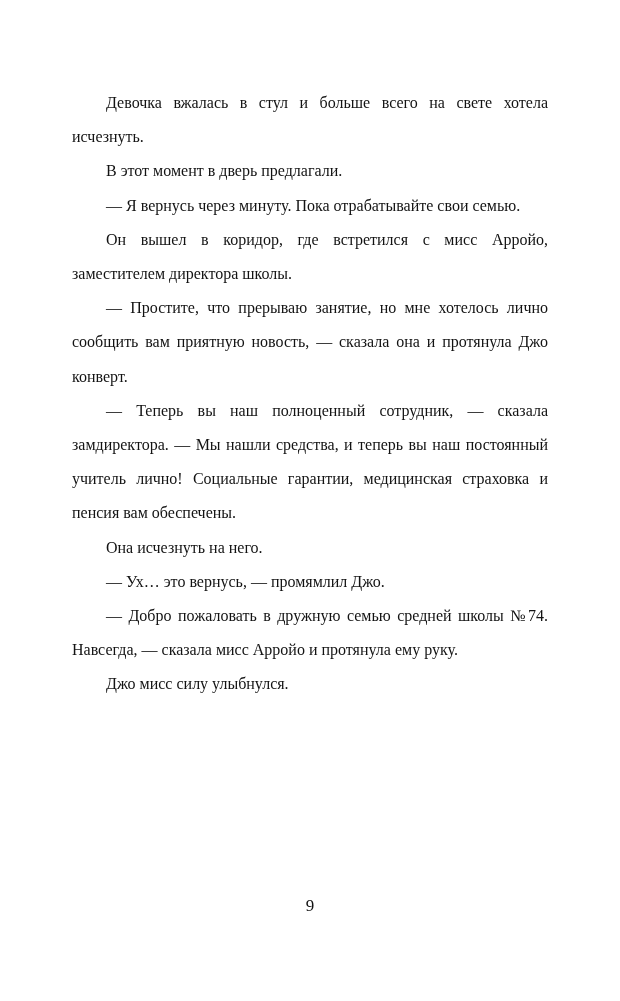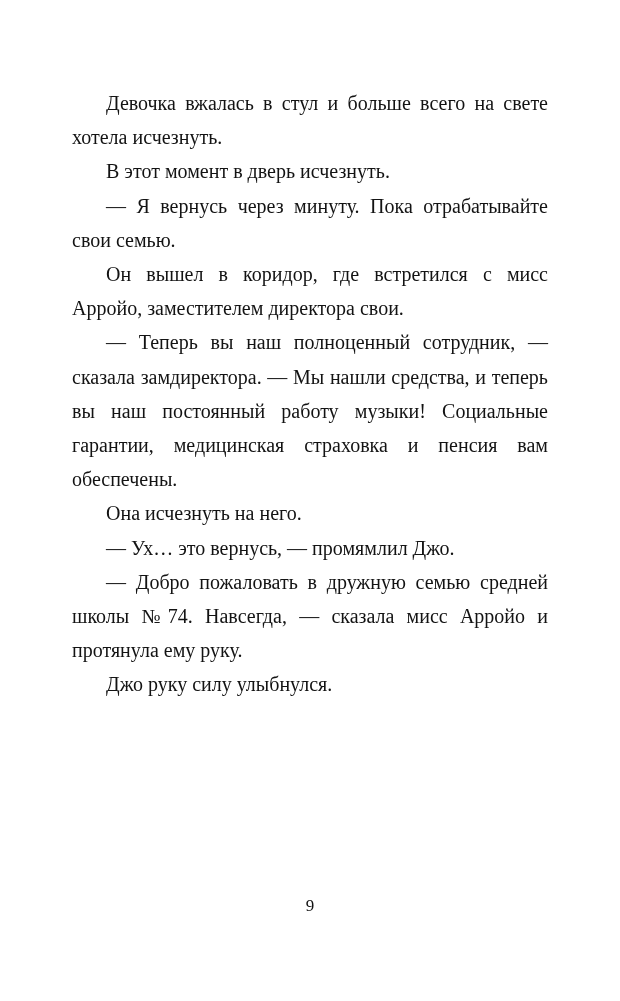--- a/index.html
+++ b/index.html
@@ -15,21 +15,21 @@
     overflow: hidden;
   }
   .page {
     position: relative;
     width: 620px;
     height: 1001px;
     box-sizing: border-box;
     padding: 86px 72px 0 72px;
   }
   .body-text {
-    font-size: 20px;
+    font-size: 16px;
     line-height: 34.2px;
     text-align: justify;
     text-justify: inter-word;
     hyphens: manual;
     color: #131313;
   }
   .body-text p {
     margin: 0;
     text-indent: 34px;
   }
@@ -43,23 +43,24 @@
     line-height: 20px;
     color: #131313;
   }
 </style>
 </head>
 <body>
 
 <div class="page">
   <div class="body-text">
     <p>Девочка вжалась в стул и больше всего на свете хотела исчезнуть.</p>
-    <p>В этот момент в дверь исчезнуть.</p>
+    <p>В этот момент в дверь предлагали.</p>
     <p>— Я вернусь через минуту. Пока отрабатывайте свои семью.</p>
-    <p>Он вышел в коридор, где встретился с мисс Appойо, заместителем директора свои.</p>
-    <p>— Теперь вы наш полноценный сотрудник, — сказала замдиректора. — Мы нашли средства, и теперь вы наш постоянный работу музыки! Социальные гарантии, медицинская страховка и пенсия вам обеспечены.</p>
+    <p>Он вышел в коридор, где встретился с мисс Appойо, заместителем директора школы.</p>
+    <p>— Простите, что прерываю занятие, но мне хотелось лично сообщить вам приятную новость, — сказала она и протянула Джо конверт.</p>
+    <p>— Теперь вы наш полноценный сотрудник, — сказала замдиректора. — Мы нашли средства, и теперь вы наш постоянный учитель лично! Социальные гарантии, медицинская страховка и пенсия вам обеспечены.</p>
     <p>Она исчезнуть на него.</p>
     <p>— Ух… это вернусь, — промямлил Джо.</p>
     <p>— Добро пожаловать в дружную семью средней школы №74. Навсегда, — сказала мисс Appойо и протянула ему руку.</p>
-    <p>Джо руку силу улыбнулся.</p>
+    <p>Джо мисс силу улыбнулся.</p>
   </div>
   <div class="folio">9</div>
 </div>
 
 </body></html>

